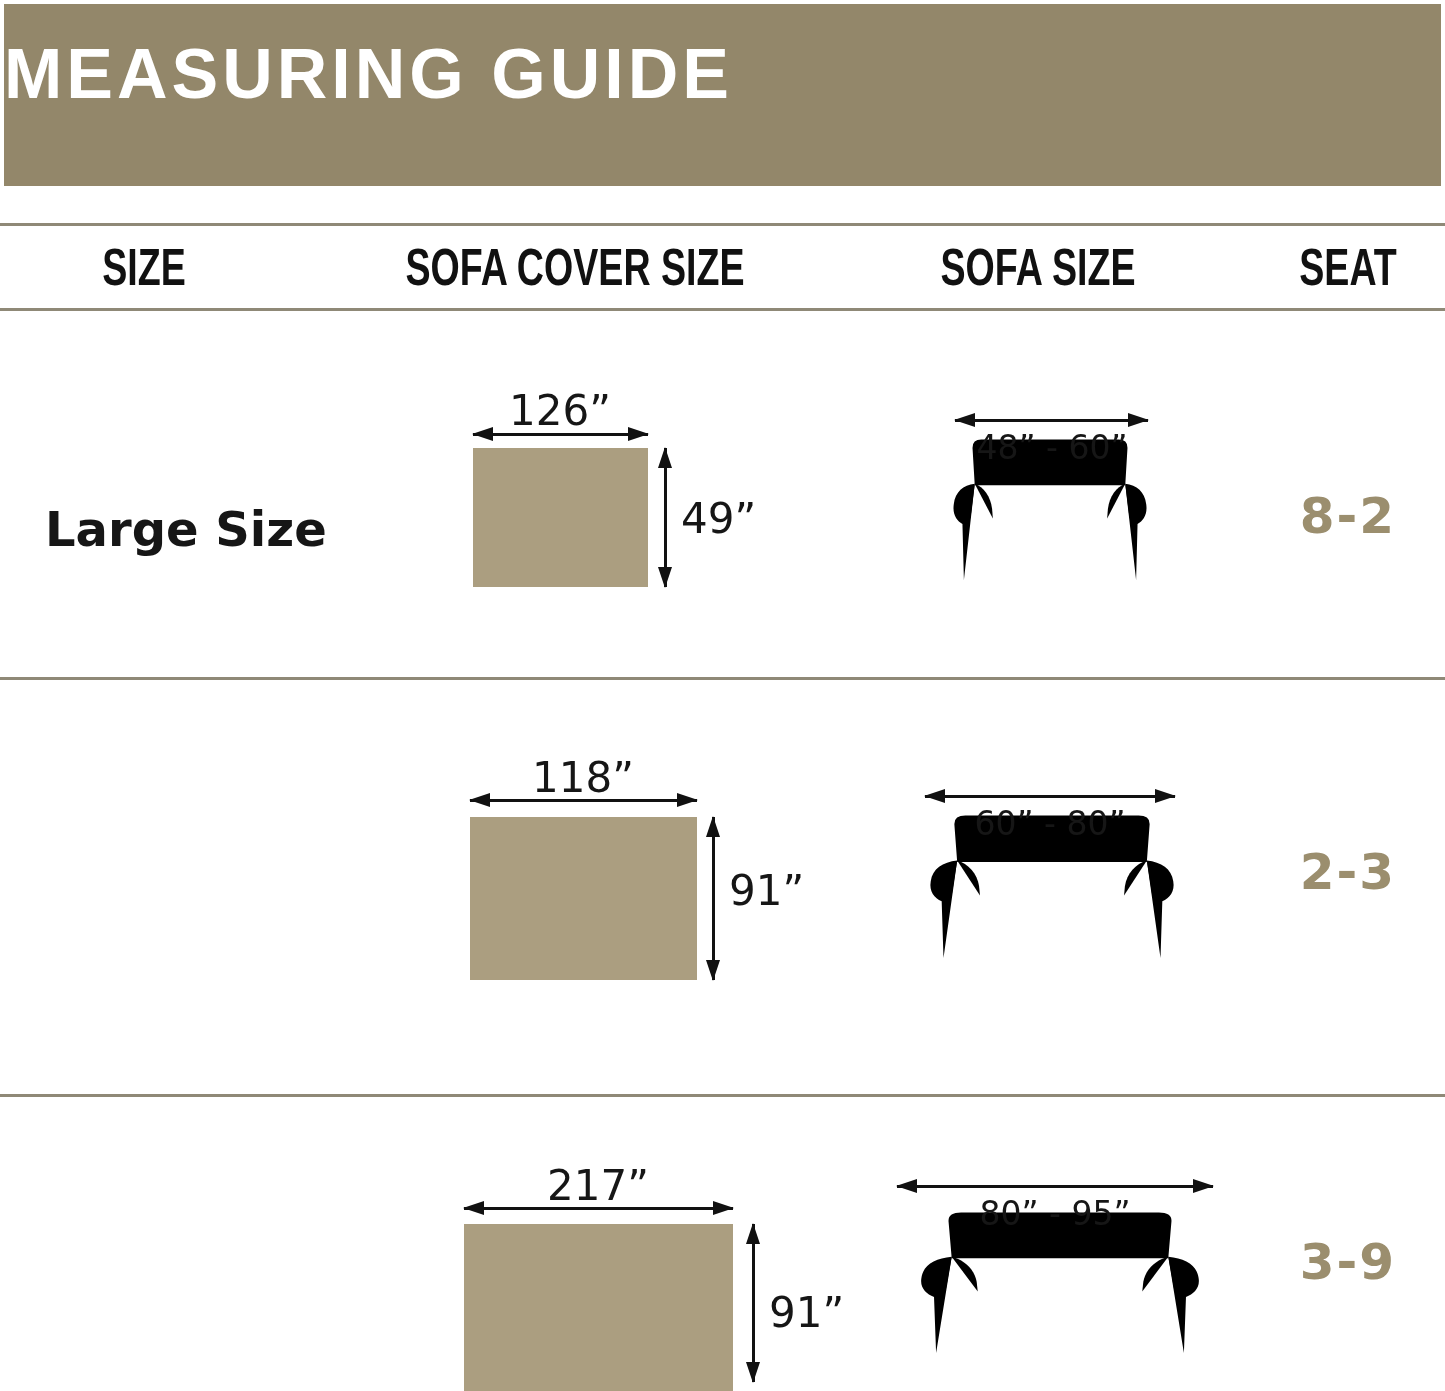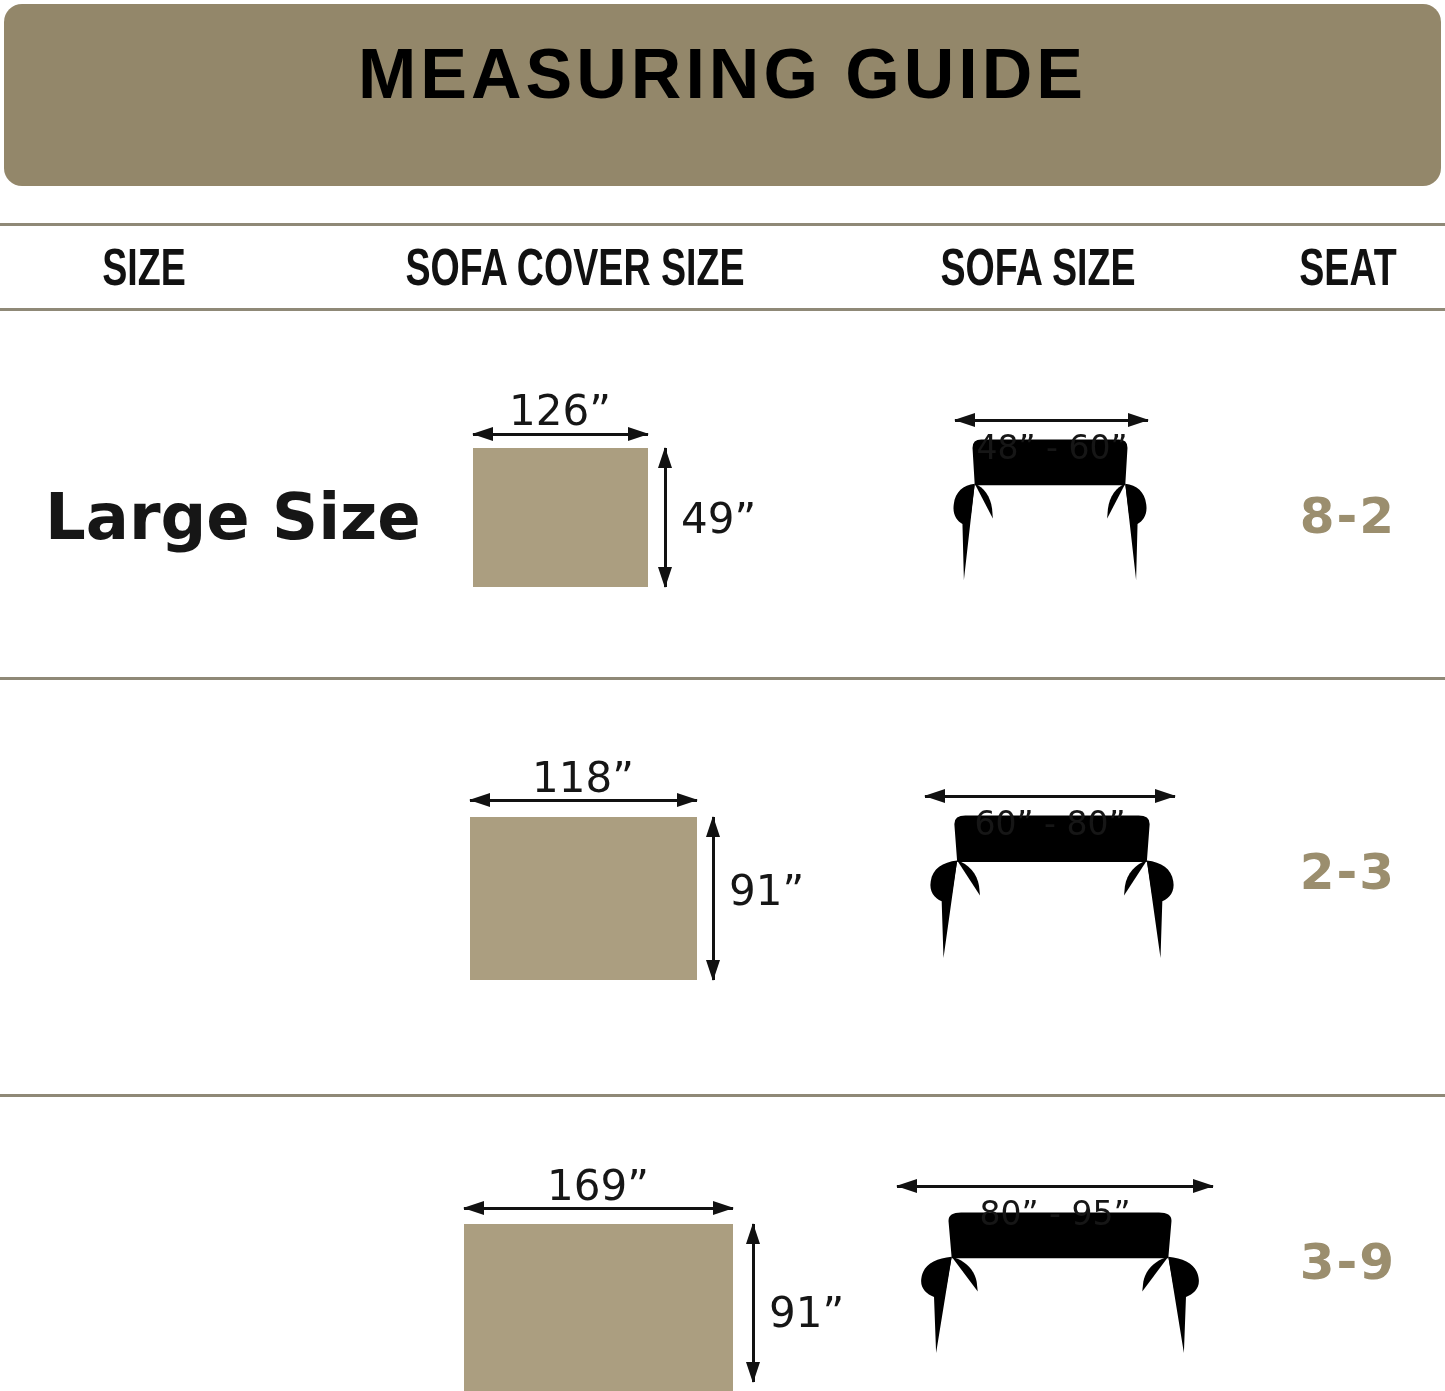--- a/index.html
+++ b/index.html
@@ -10,41 +10,41 @@
     font-family:"DejaVu Sans","Liberation Sans",sans-serif;
     color:#161616;
   }
   .abs { position:absolute; }
   .center { transform:translate(-50%,-50%); }
   .vcenter { transform:translateY(-50%); }
 
   
   .header-band {
     left:4px; top:4px; width:1437px; height:182px;
-    background:#93876a; text-align:center; color:#000000;border-radius:18px;
+    background:#93876a; text-align:left; color:#ffffff;
   }
   .header-title {
     position:absolute; left:0; right:0; top:30px;
     font-size:70px; font-weight:bold; letter-spacing:4px;
     font-family:"Liberation Sans","DejaVu Sans",sans-serif;
   }
   .header-sub {
     position:absolute; left:0; right:0; top:120px;
     font-size:32px; font-weight:bold; letter-spacing:1px;
   }
 
   .rule { left:0; width:1445px; height:3px; background:#8f8977; }
 
   .col-head {
     font-size:47px; font-weight:bold; color:#111111; white-space:nowrap;
     transform:translate(-50%,-50%) scale(0.80,1.10);
     font-family:"Liberation Sans","DejaVu Sans",sans-serif;
   }
 
-  .size-label { font-size:64px; font-weight:bold; white-space:nowrap; }
+  .size-label { font-size:48px; font-weight:bold; white-space:nowrap;margin-top:12px; }
 
   .swatch { background:#ab9e80; }
 
   .dim-label  { font-size:42px; white-space:nowrap; }
   .sofa-label { font-size:33px; white-space:nowrap;margin-top:48px; }
 
   .seat-label { font-size:50px; font-weight:bold; color:#9b8e6e; letter-spacing:2px; white-space:nowrap; }
 
   
   .arrow-h { height:0; border-top:3px solid #111111; }
@@ -130,21 +130,21 @@
       <use href="#sofa-shape"></use>
     </svg>
   <div class="abs arrow-h" style="left:925px; top:795px; width:250px"></div>
   <div class="abs sofa-label center" style="left:1050px; top:775px">60” - 80”</div>
 
   <div class="abs seat-label center" style="left:1348px; top:872px">2-3</div>
 
 
   <div class="abs swatch" style="left:464px; top:1224px; width:269px; height:167px"></div>
   <div class="abs arrow-h" style="left:464px; top:1207px; width:269px"></div>
-  <div class="abs dim-label center" style="left:598px; top:1185px">169”</div>
+  <div class="abs dim-label center" style="left:598px; top:1185px">217”</div>
   <div class="abs arrow-v" style="left:752px; top:1224px; height:158px"></div>
   <div class="abs dim-label vcenter" style="left:769px; top:1312px">91”</div>
 
   <svg class="abs sofa-svg" style="left:883px; top:1203px" width="354" height="158" viewBox="0 0 340 200" preserveAspectRatio="none">
       <use href="#sofa-shape"></use>
     </svg>
   <div class="abs arrow-h" style="left:897px; top:1185px; width:316px"></div>
   <div class="abs sofa-label center" style="left:1055px; top:1165px">80” - 95”</div>
 
   <div class="abs seat-label center" style="left:1348px; top:1262px">3-9</div>

